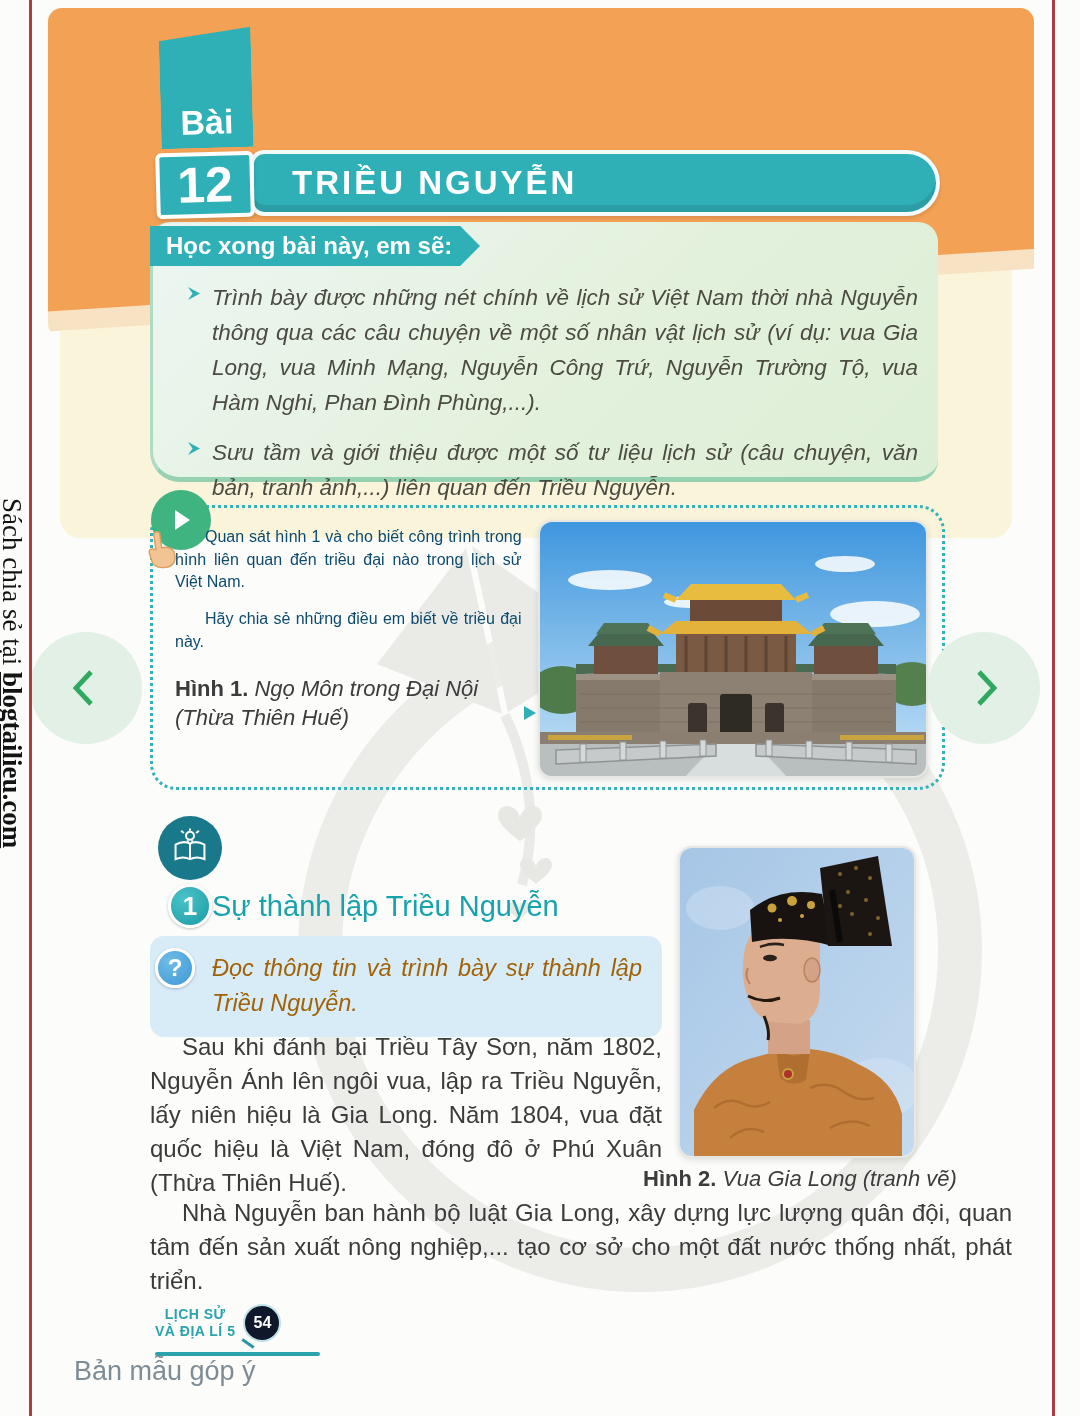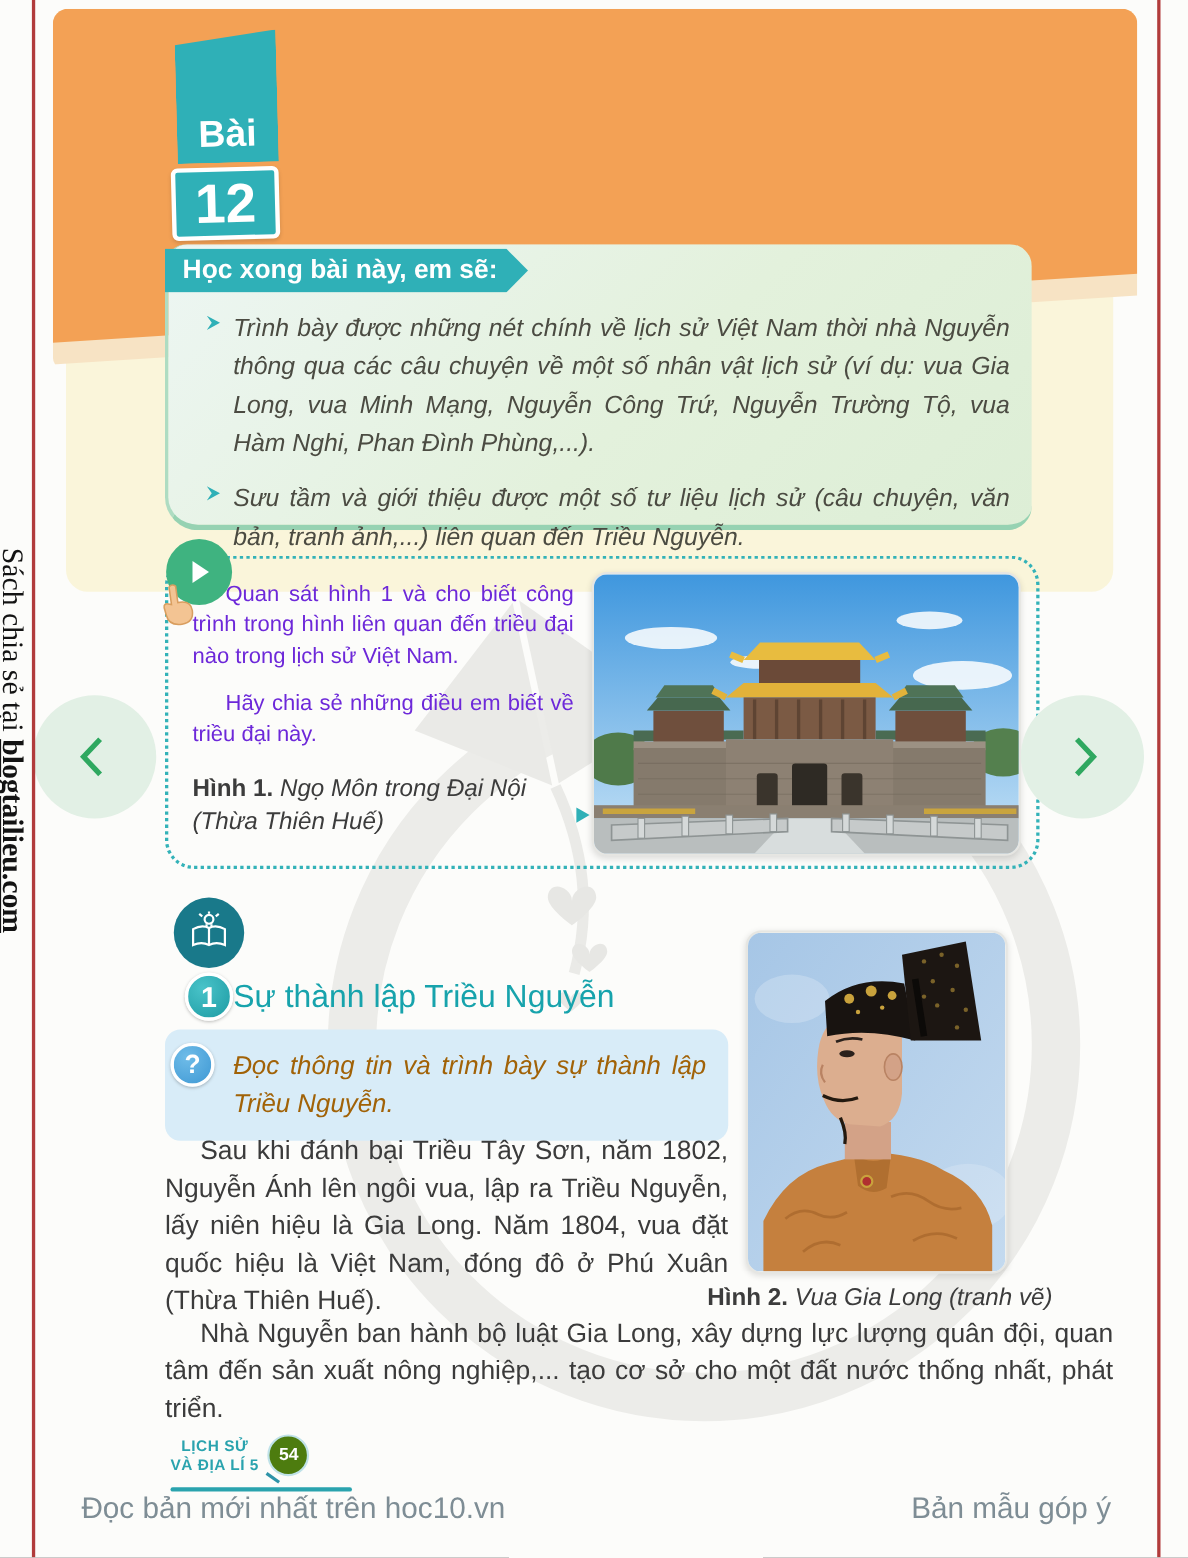--- a/index.html
+++ b/index.html
@@ -52,21 +52,21 @@
 
   
   .dashed-box { position:absolute; left:150px; top:505px; width:795px; height:285px; z-index:2;
                 border:3px dotted #33B2B8; border-radius:26px;
                 display:flex; padding:12px 14px 12px 18px; }
   .activity-icon { position:absolute; left:-2px; top:-18px; width:60px; height:60px;
                    background:#3FB380; border-radius:50%;
                    display:flex; align-items:center; justify-content:center; }
   .activity-icon .hand { position:absolute; left:-8px; bottom:-20px; transform:rotate(-8deg); }
   .q-col { width:358px; padding:6px 6px 0 4px; position:relative; }
-  .q-par { font-size:20px; color:#6d28d9; line-height:1.42; text-align:justify;
+  .q-par { font-size:16px; color:#0c4a6e; line-height:1.42; text-align:justify;
            text-indent:30px; }
   .q-par + .q-par { margin-top:14px; }
   .fig1-caption { margin-top:20px; text-align:left; font-size:22px; color:#3C3C3C;
                   line-height:1.35; position:relative; padding-right:10px; }
   .fig1-caption .lbl { font-weight:bold; }
   .fig1-caption .cap { font-style:italic; }
   .fig1-caption .play { position:absolute; right:-16px; top:26px; }
   .photo-card { width:392px; height:258px; background:#fff; border:2px solid #E6E6E2;
                 border-radius:14px; overflow:hidden; box-shadow:0 2px 6px rgba(0,0,0,.12);
                 margin-left:10px; }
@@ -112,21 +112,21 @@
                   text-align:center; font-size:22px; color:#3C3C3C; }
   .fig2-caption .lbl { font-weight:bold; }
   .fig2-caption .cap { font-style:italic; }
 
   
   .book-logo { position:absolute; left:155px; top:1304px; z-index:3;
                display:flex; align-items:center; }
   .book-logo .lines { text-align:center; color:#2AA3AE; font-weight:bold;
                       font-size:14px; line-height:1.25; letter-spacing:.5px; }
   .page-badge { position:relative; margin-left:8px; width:38px; height:38px; border-radius:50%;
-                background:#4d7c0f; border:2px solid #BFE2E8; color:#fff;
+                background:#0f172a; border:2px solid #BFE2E8; color:#fff;
                 font-weight:bold; font-size:16px;
                 display:flex; align-items:center; justify-content:center; }
   .page-badge::after { content:""; position:absolute; left:-4px; bottom:-5px; width:14px;
                        height:3px; background:#2E93A8; transform:rotate(35deg); }
   .logo-rule { position:absolute; left:155px; top:1352px; width:165px; height:4px;
                background:#2AA3AE; border-radius:2px; z-index:3; }
   .bottom-bar { position:absolute; left:0; top:1356px; width:1080px; z-index:3;
                 display:flex; justify-content:space-between; padding:0 70px 0 74px;
                 font-size:27px; color:#7E8D95; }
   .bottom-bar .link { cursor:pointer; }
@@ -155,20 +155,23 @@
     <g fill="#E7E7E4">
       <path transform="translate(498,806) scale(2.2)" d="M10,6 C10,2 6,0 4,0 C1.5,0 0,2 0,4.5 C0,9 10,16 10,16 C10,16 20,9 20,4.5 C20,2 18.5,0 16,0 C14,0 10,2 10,6 Z"></path>
       <path transform="translate(520,858) scale(1.6)" d="M10,6 C10,2 6,0 4,0 C1.5,0 0,2 0,4.5 C0,9 10,16 10,16 C10,16 20,9 20,4.5 C20,2 18.5,0 16,0 C14,0 10,2 10,6 Z"></path>
       <path transform="translate(508,902) scale(1.1)" d="M10,6 C10,2 6,0 4,0 C1.5,0 0,2 0,4.5 C0,9 10,16 10,16 C10,16 20,9 20,4.5 C20,2 18.5,0 16,0 C14,0 10,2 10,6 Z"></path>
     </g>
   </svg>
 
   <div class="cream-shape"></div>
   <div class="orange-shape"></div>
 
+  <div class="banner">
+    <span>TRIỀU NGUYỄN</span>
+  </div>
   <div class="badge-top">
     <span>Bài</span>
   </div>
   <div class="badge-num">
     <span>12</span>
   </div>
 
   <div class="obj-box"></div>
   <div class="obj-label">
     <span>Học xong bài này, em sẽ:</span>
@@ -385,21 +388,20 @@
   <div class="book-logo">
     <div class="lines">
       <div>LỊCH SỬ</div>
       <div>VÀ ĐỊA LÍ 5</div>
     </div>
     <div class="page-badge">54</div>
   </div>
   <div class="logo-rule"></div>
 
   <div class="bottom-bar">
-    <span class="link">Đọc bản mới nhất trên hoc10.vn</span>
     <span class="link">Bản mẫu góp ý</span>
   </div>
 
   <div class="red-line red-left"></div>
   <div class="red-line red-right"></div>
   <div class="credit">
     <span>Sách chia sẻ tại </span><span class="bold">blogtailieu.com</span>
   </div>
 
 </div>

